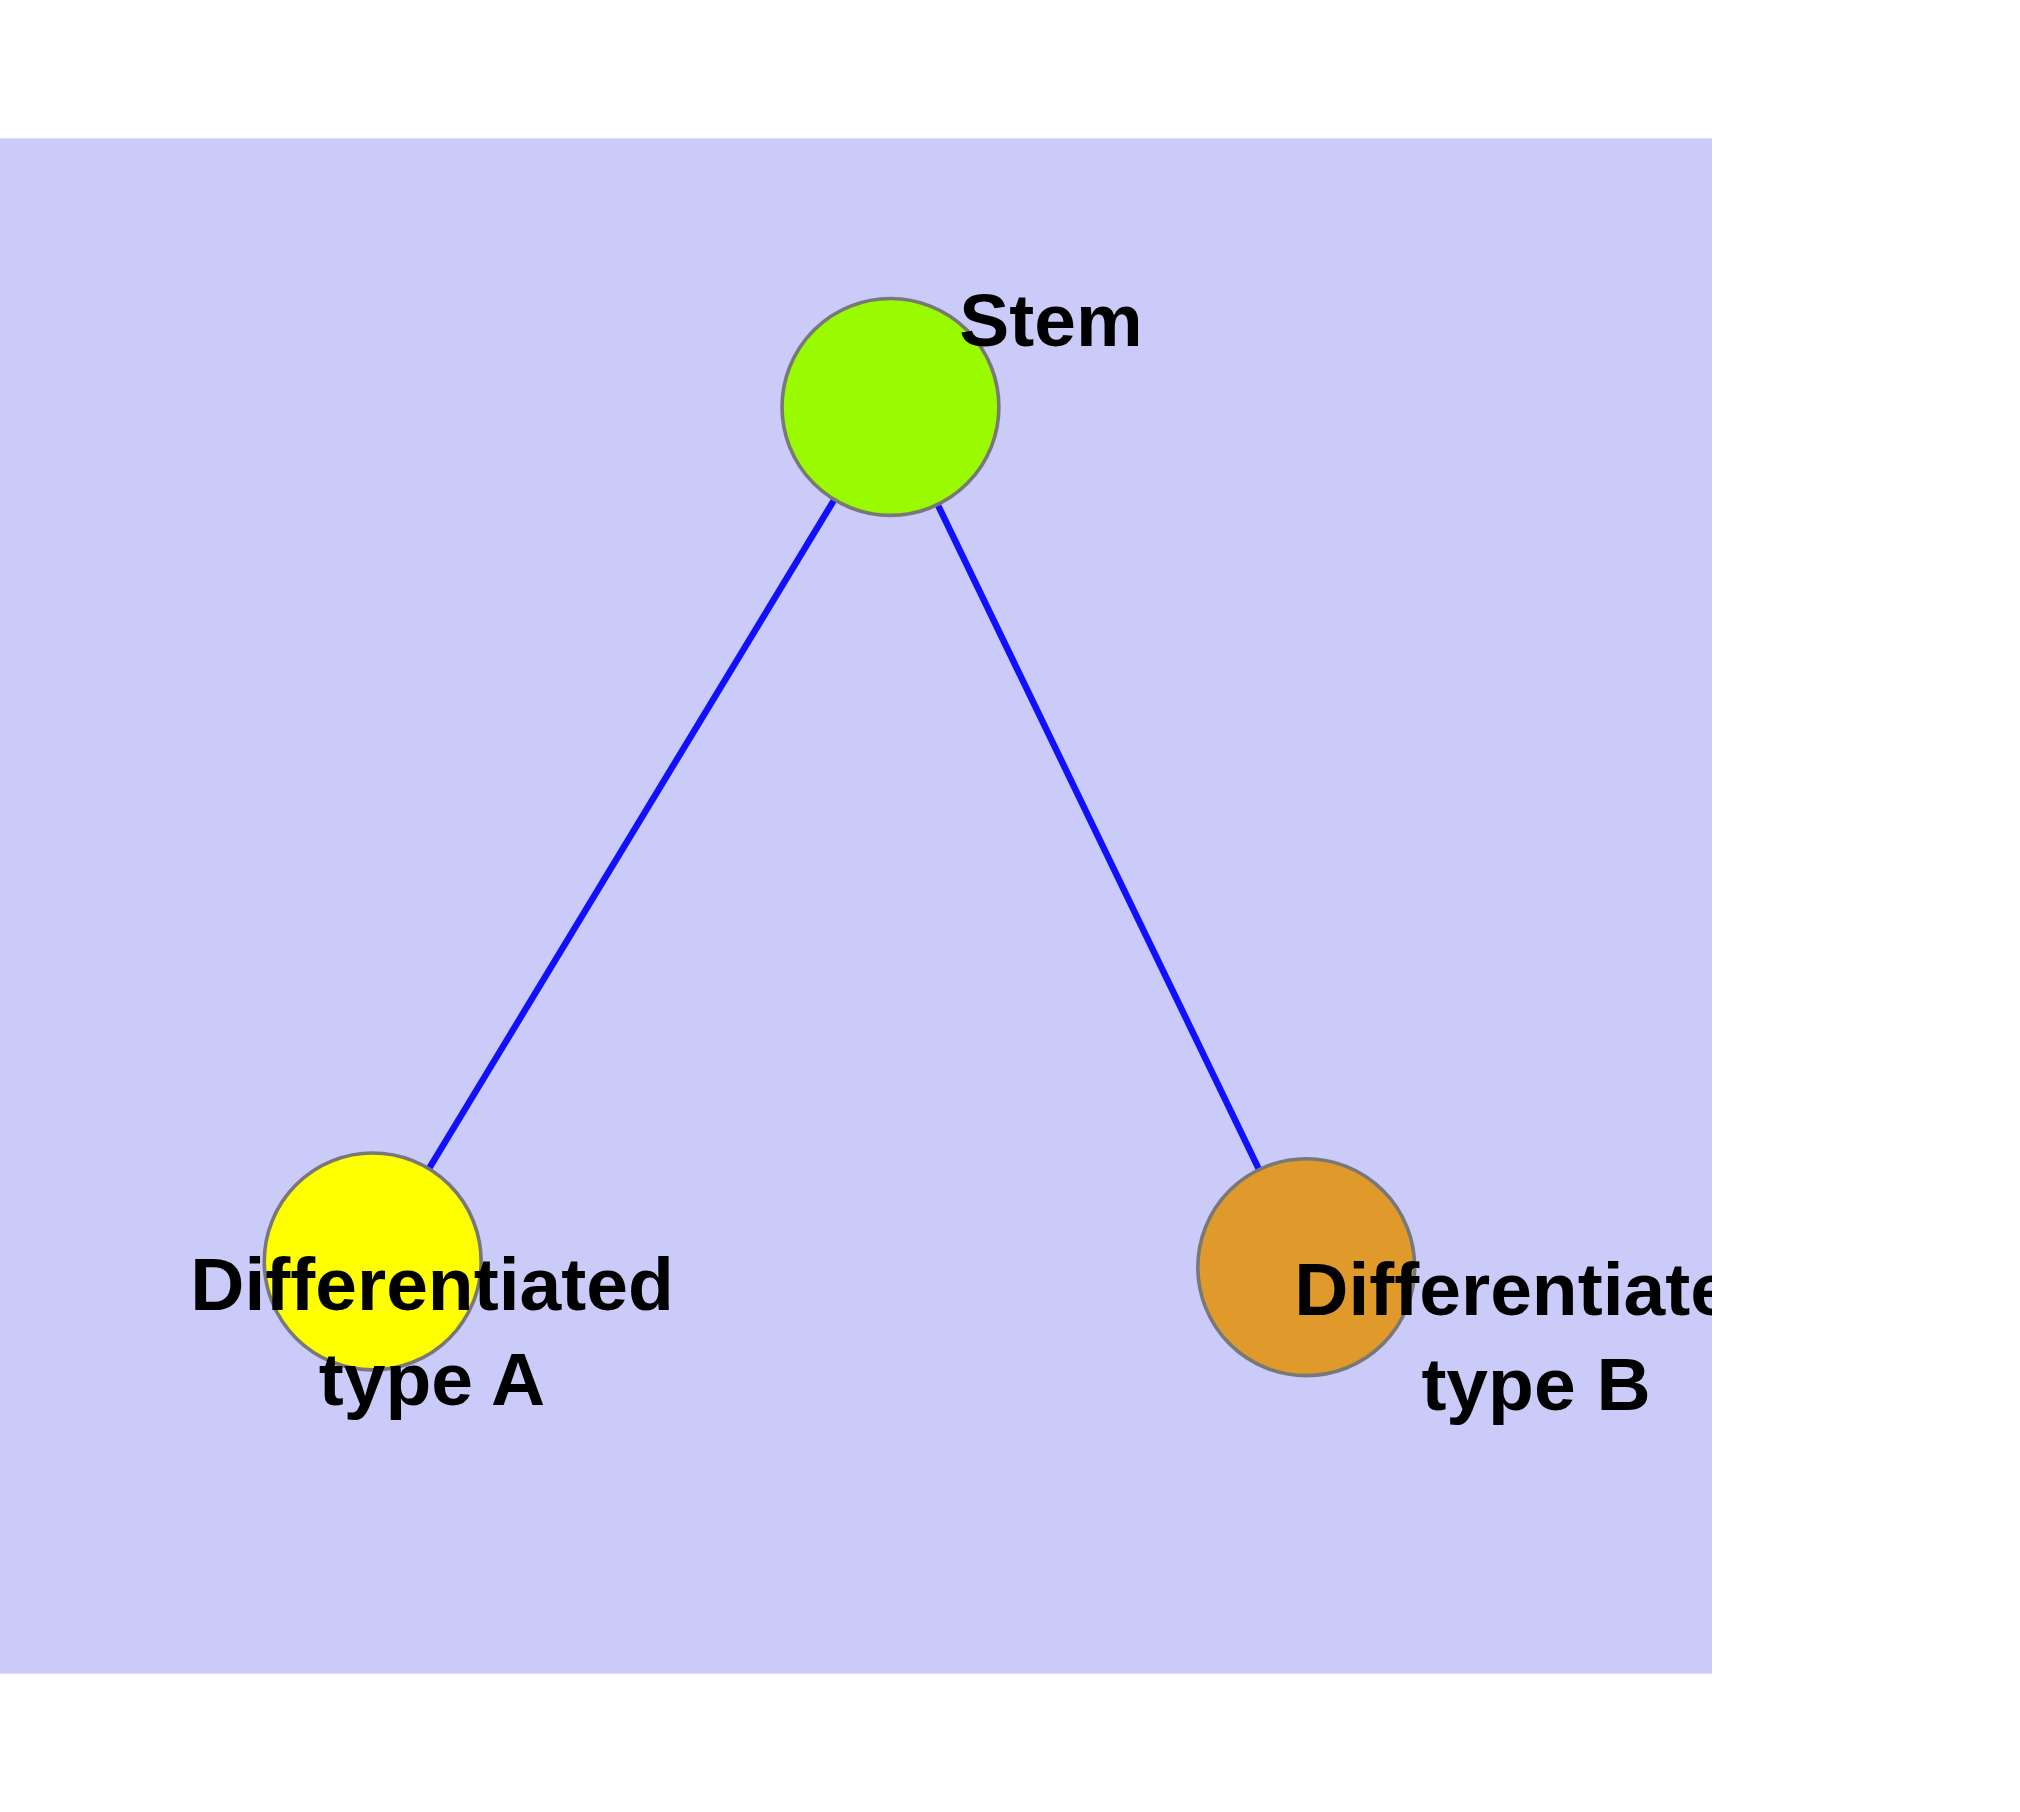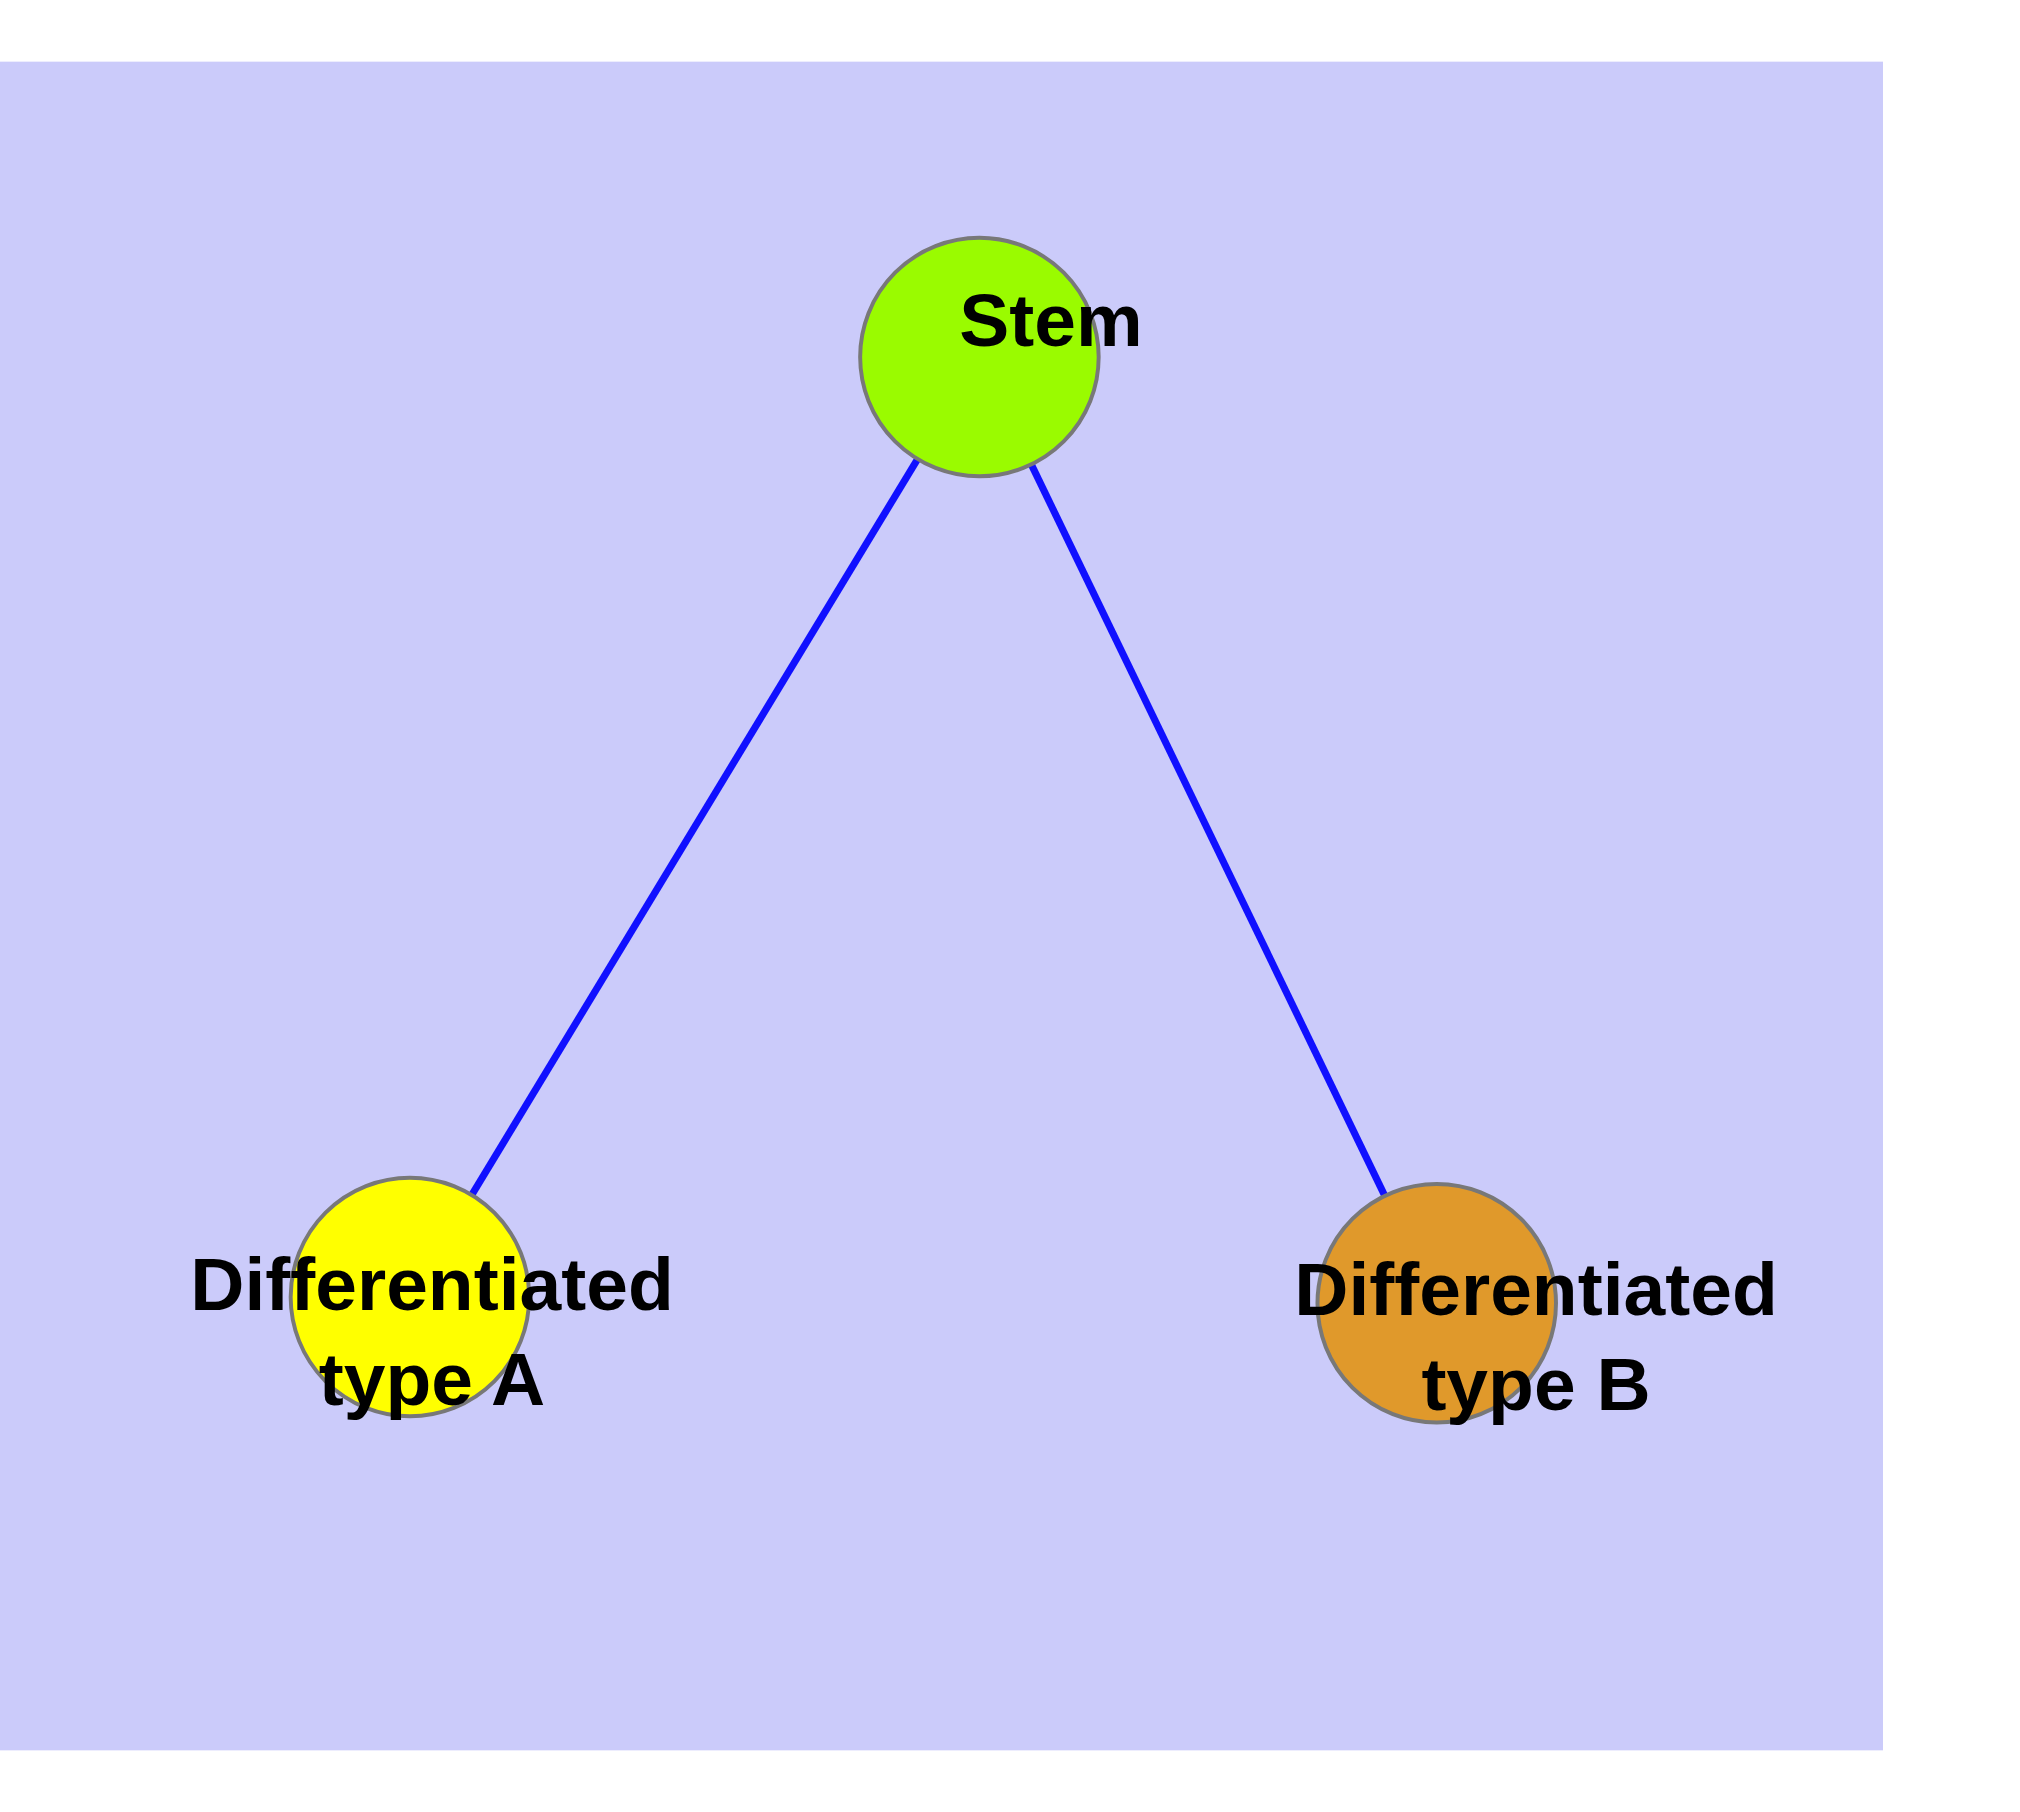--- a/index.html
+++ b/index.html
@@ -1,21 +1,21 @@
 <!DOCTYPE html>
 <html style="font-size:13.6px"><head>
 <meta charset="utf-8">
 <style>
   html, body {
     margin: 0;
     padding: 0;
   }
   .canvas {
     position: relative;
-    width: 1883px;
+    width: 1712px;
     height: 1812px;
     overflow: hidden;
     font-family: "Liberation Sans", sans-serif;
   }
   .graph-svg {
     position: absolute;
     left: 0;
     top: 0;
     width: 100%;
     height: 100%;

